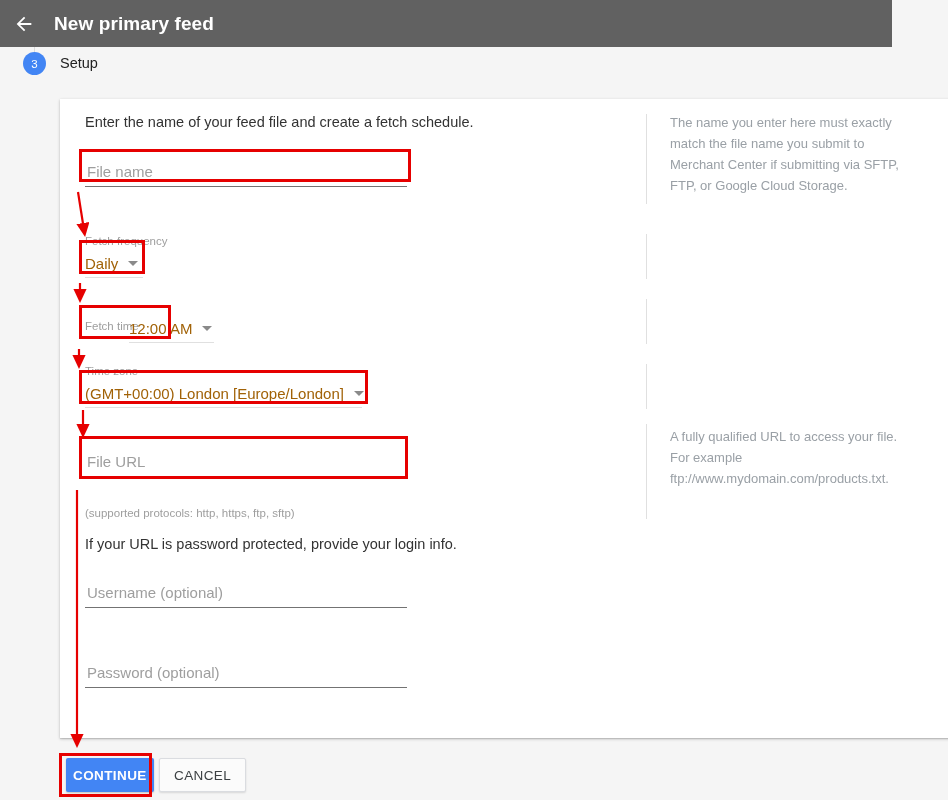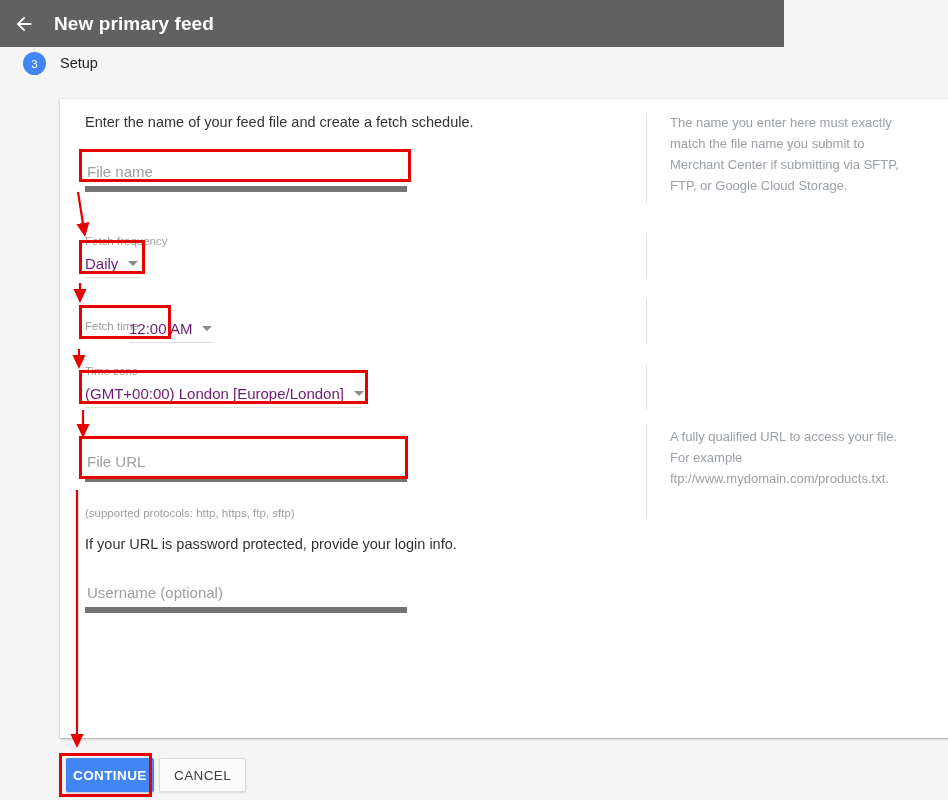--- a/index.html
+++ b/index.html
@@ -13,21 +13,21 @@
     font-family: "Liberation Sans", sans-serif;
     color: #333;
     overflow: hidden;
     position: relative;
   }
 
   
   .appbar {
     position: absolute;
     left: 0; top: 0;
-    width: 784px; height: 47px;
+    width: 892px; height: 47px;
     background: #616161;
     display: flex;
     align-items: center;
     box-sizing: border-box;
     padding-left: 8px;
   }
   .back-icon {
     width: 32px; height: 32px;
     display: flex;
     align-items: center;
@@ -94,42 +94,42 @@
     font-size: 14.5px;
     color: #333;
   }
 
   .ph-input {
     position: absolute;
     box-sizing: border-box;
     font-size: 15px;
     color: #9e9e9e;
     border: none;
-    border-bottom: 6px solid #737373;
+    border-bottom: 1px solid #737373;
     background: transparent;
     padding: 0 0 6px 2px;
     outline: none;
     width: 322px;
     font-family: "Liberation Sans", sans-serif;
   }
   .ph-input::placeholder { color: #9e9e9e; opacity: 1; }
 
   .field-label {
     position: absolute;
     font-size: 11.5px;
     color: #9e9e9e;
     white-space: nowrap;
   }
 
   .select-box {
     position: absolute;
     display: flex;
     align-items: center;
     font-size: 15px;
-    color: #701a75;
+    color: #a16207;
     cursor: pointer;
     white-space: nowrap;
     border-bottom: 1px solid #e0e0e0;
     padding-bottom: 5px;
     box-sizing: border-box;
   }
   .caret {
     width: 0; height: 0;
     border-left: 5px solid transparent;
     border-right: 5px solid transparent;
@@ -255,20 +255,21 @@
   </div>
 
   <input class="ph-input" style="left: 25px; top: 354px;" type="text" value="" placeholder="File URL">
 
   <div class="note-small" style="left:25px; top:408px;">(supported protocols: http, https, ftp, sftp)</div>
 
   <div class="note-normal" style="left:25px; top:437px;">If your URL is password protected, provide your login info.</div>
 
   <input class="ph-input" style="left: 25px; top: 485px;" type="text" value="" placeholder="Username (optional)">
 
+  <input class="ph-input" style="left: 25px; top: 565px;" type="text" value="" placeholder="Password (optional)">
 
   <div class="help-divider" style="left:586px; top:15px;  height:90px;"></div>
   <div class="help-divider" style="left:586px; top:135px; height:45px;"></div>
   <div class="help-divider" style="left:586px; top:200px; height:45px;"></div>
   <div class="help-divider" style="left:586px; top:265px; height:45px;"></div>
   <div class="help-divider" style="left:586px; top:325px; height:95px;"></div>
 
   <div class="help-text" style="left:610px; top:13px;">The name you enter here must exactly match the file name you submit to Merchant Center if submitting via SFTP, FTP, or Google Cloud Storage.</div>
 
   <div class="help-text" style="left:610px; top:327px;">A fully qualified URL to access your file. For example ftp://www.mydomain.com/products.txt.</div>

